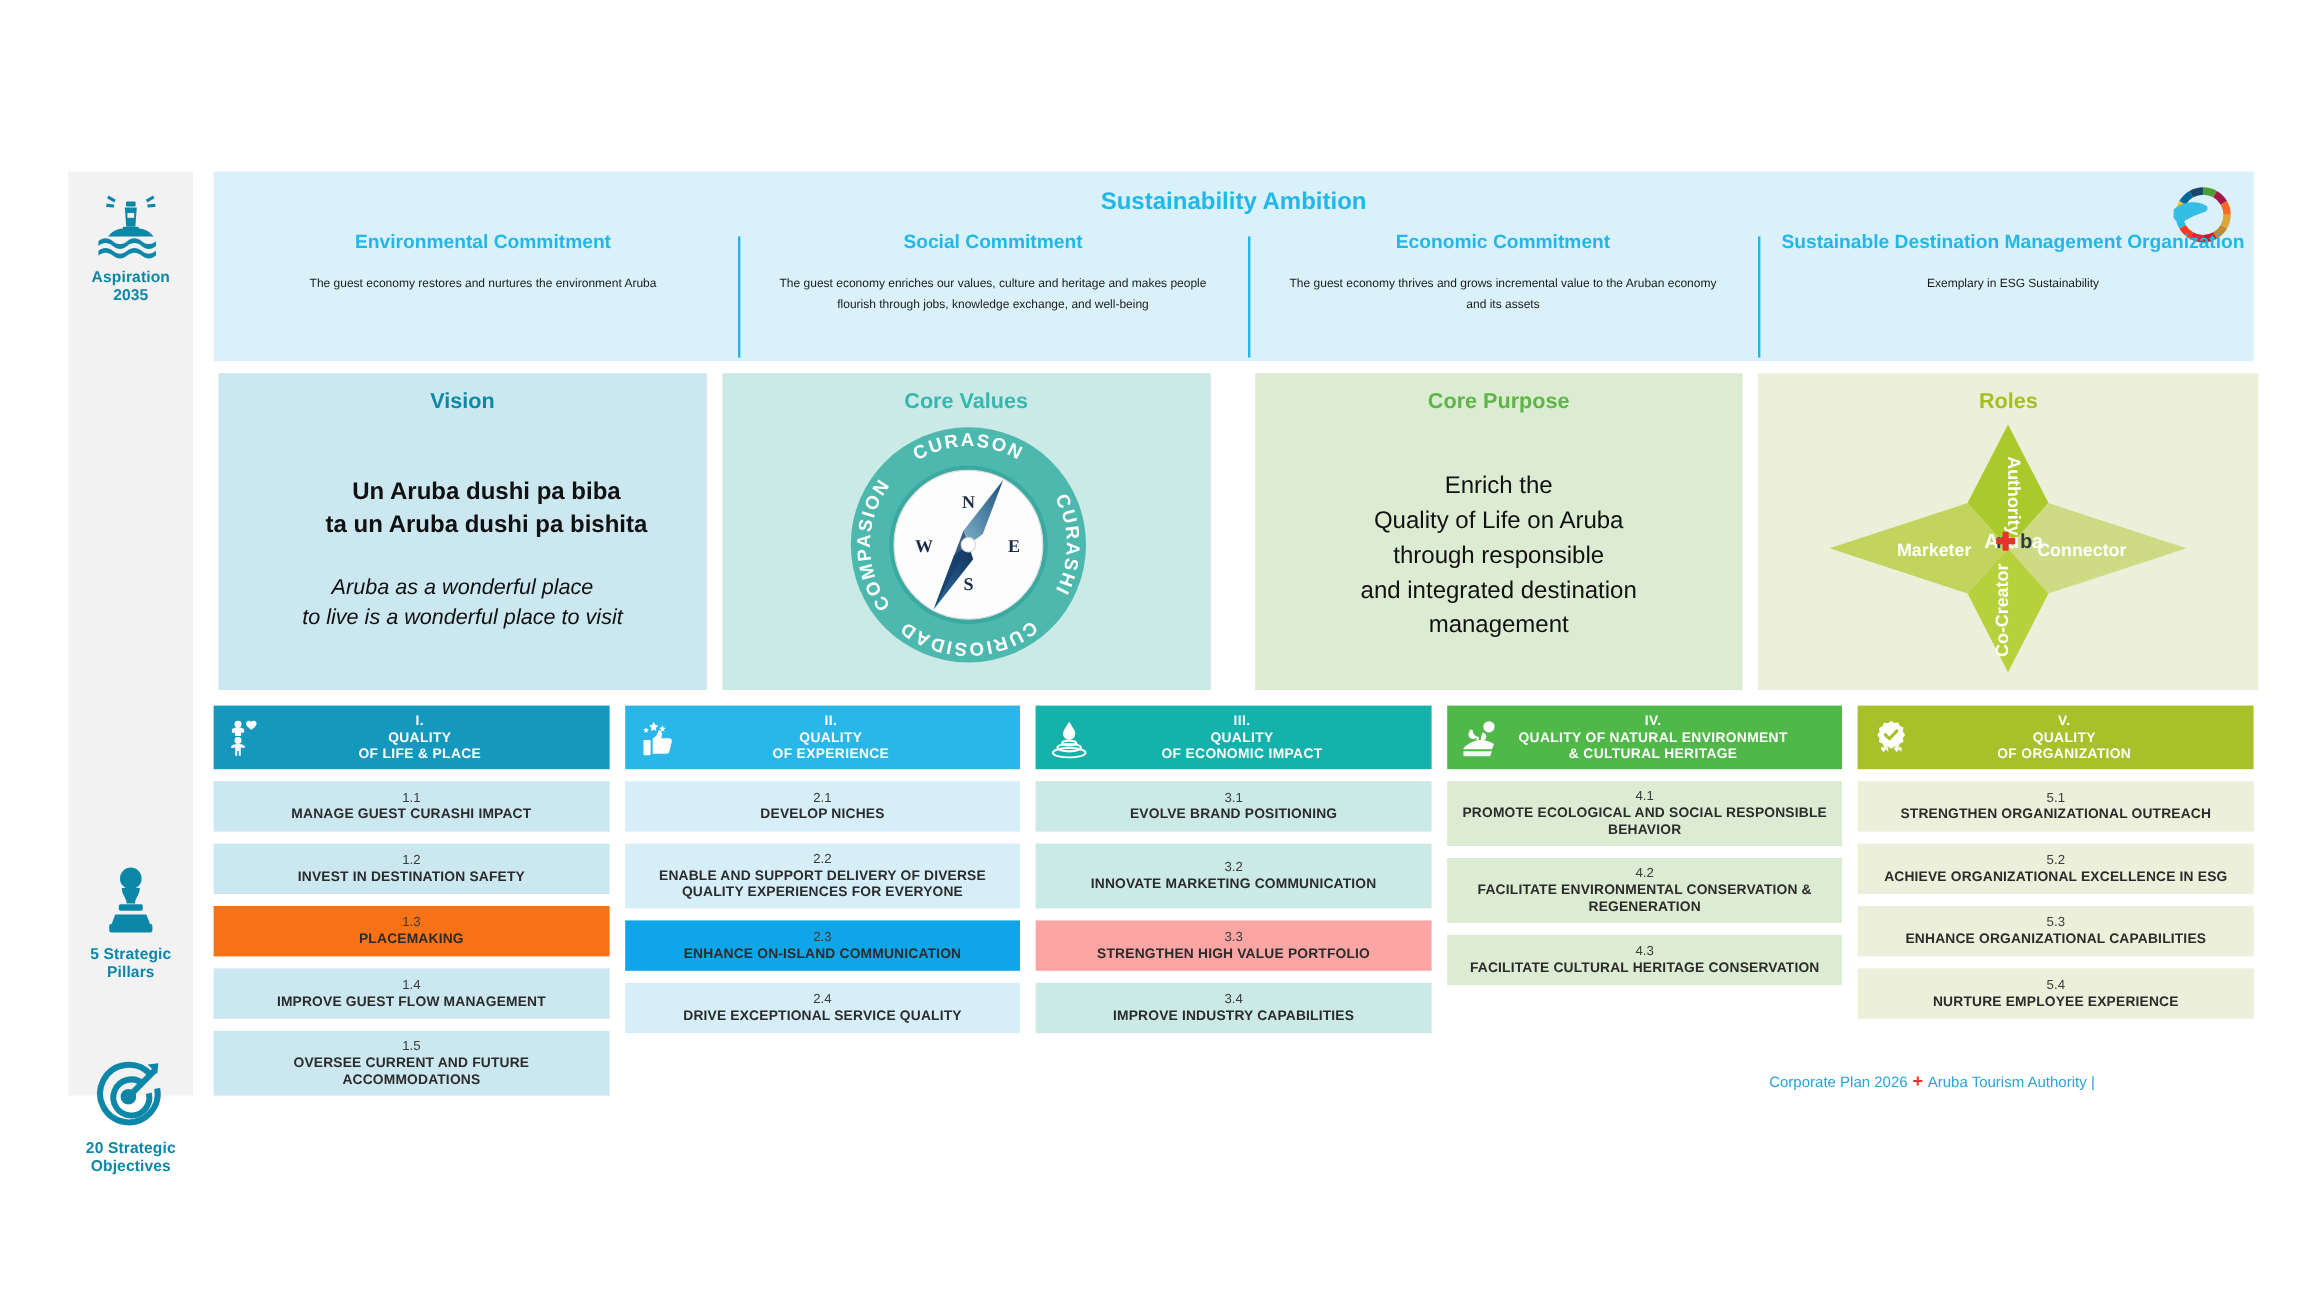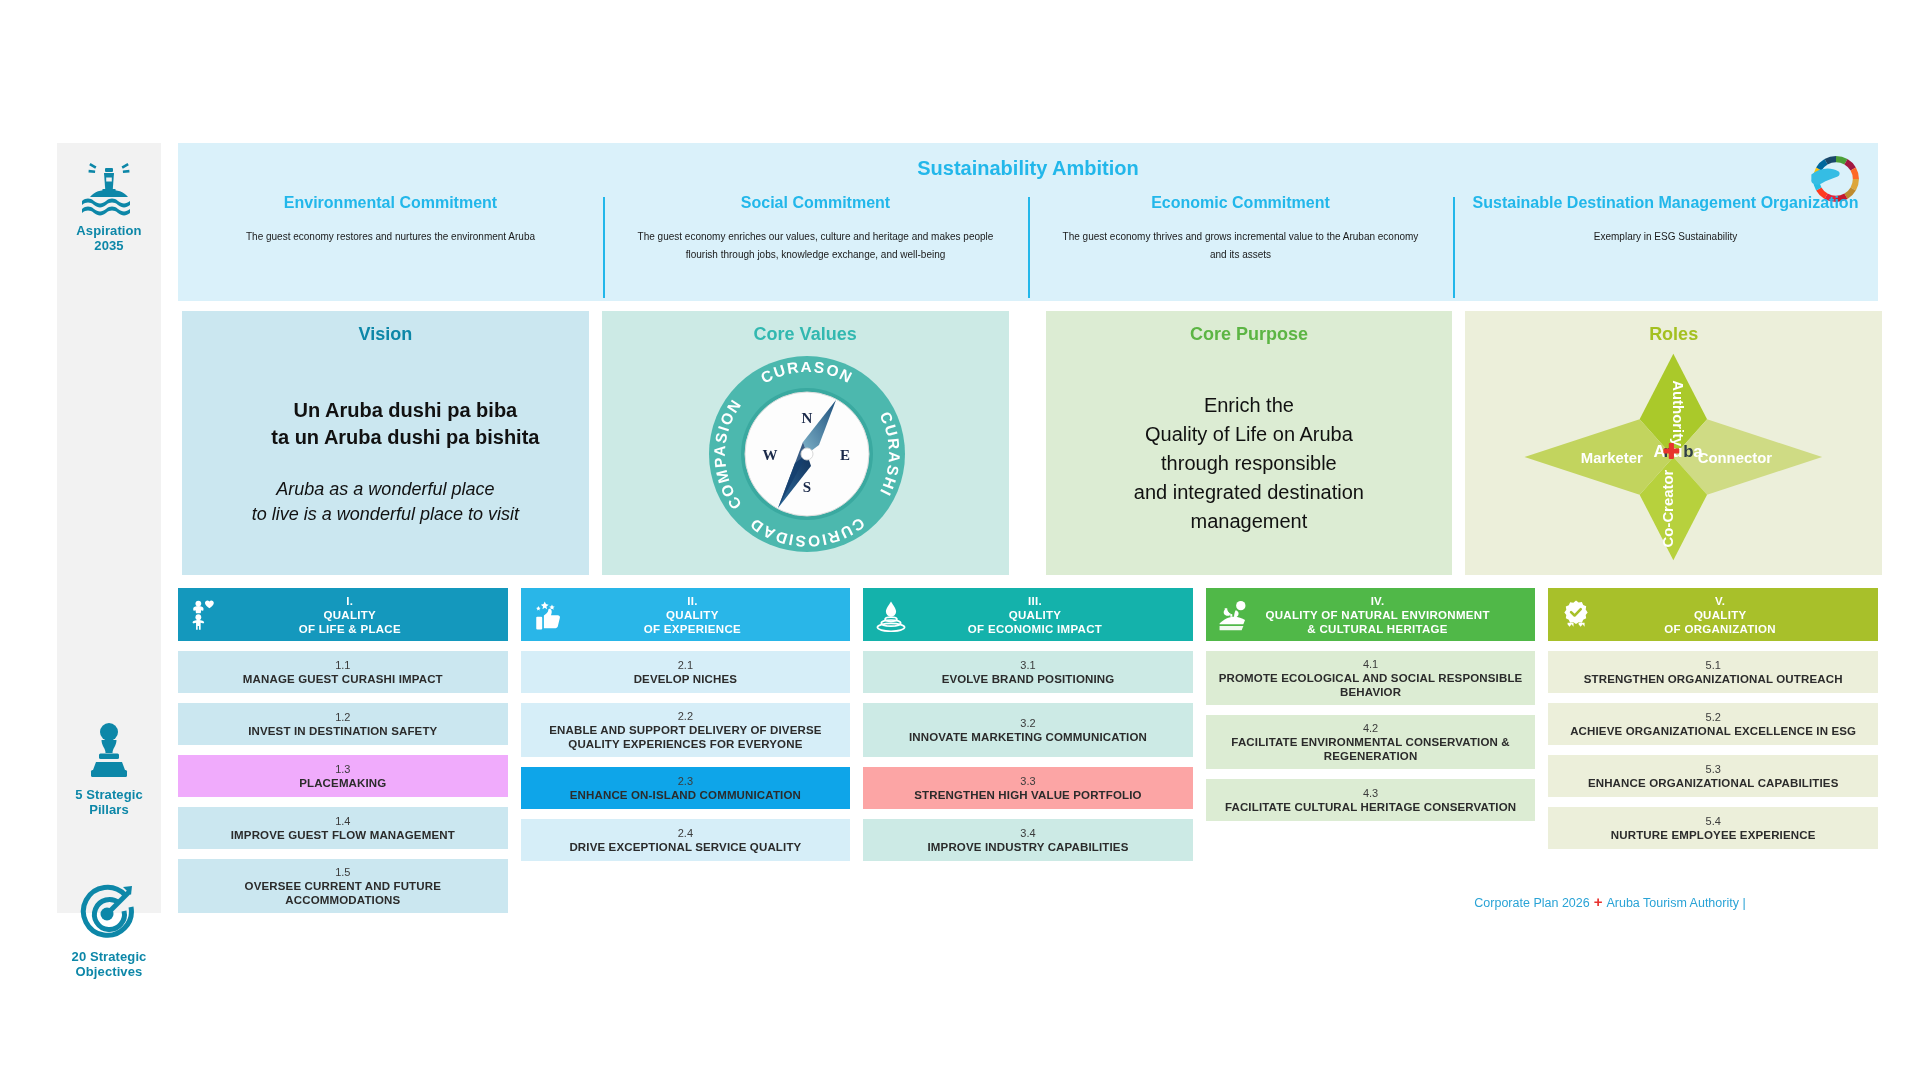--- a/index.html
+++ b/index.html
@@ -28,21 +28,21 @@
   
   .banner{
     position:absolute;left:178px;top:143px;width:1700px;height:158px;
     background:#daf1fa;
   }
   .banner-title{
     position:absolute;top:14px;left:0;width:100%;text-align:center;
     color:#22b7ea;font-weight:bold;font-size:20px;
   }
   .commit-row{
-    position:absolute;top:50px;left:0;width:100%;height:105px;
+    position:absolute;top:50px;left:12px;width:100%;height:105px;
     display:flex;
   }
   .commit{
     flex:1 1 0;padding:0 14px;text-align:center;position:relative;
   }
   .commit + .commit:before{
     content:"";position:absolute;left:0;top:4px;bottom:0;width:2px;background:#22b7ea;
   }
   .commit h3{
     margin:0 0 2px 0;color:#22b7ea;font-size:16px;font-weight:bold;line-height:19px;
@@ -340,21 +340,21 @@
         </div>
       </div>
       <div class="obj" style="background:#cbe7f0">
         <span class="o-num">1.1</span>
         <span class="o-label">MANAGE GUEST CURASHI IMPACT</span>
       </div>
       <div class="obj" style="background:#cbe7f0">
         <span class="o-num">1.2</span>
         <span class="o-label">INVEST IN DESTINATION SAFETY</span>
       </div>
-      <div class="obj" style="background:#f0abfc">
+      <div class="obj" style="background:#f97316">
         <span class="o-num">1.3</span>
         <span class="o-label">PLACEMAKING</span>
       </div>
       <div class="obj" style="background:#cbe7f0">
         <span class="o-num">1.4</span>
         <span class="o-label">IMPROVE GUEST FLOW MANAGEMENT</span>
       </div>
       <div class="obj tall" style="background:#cbe7f0">
         <span class="o-num">1.5</span>
         <span class="o-label">OVERSEE CURRENT AND FUTURE ACCOMMODATIONS</span>

